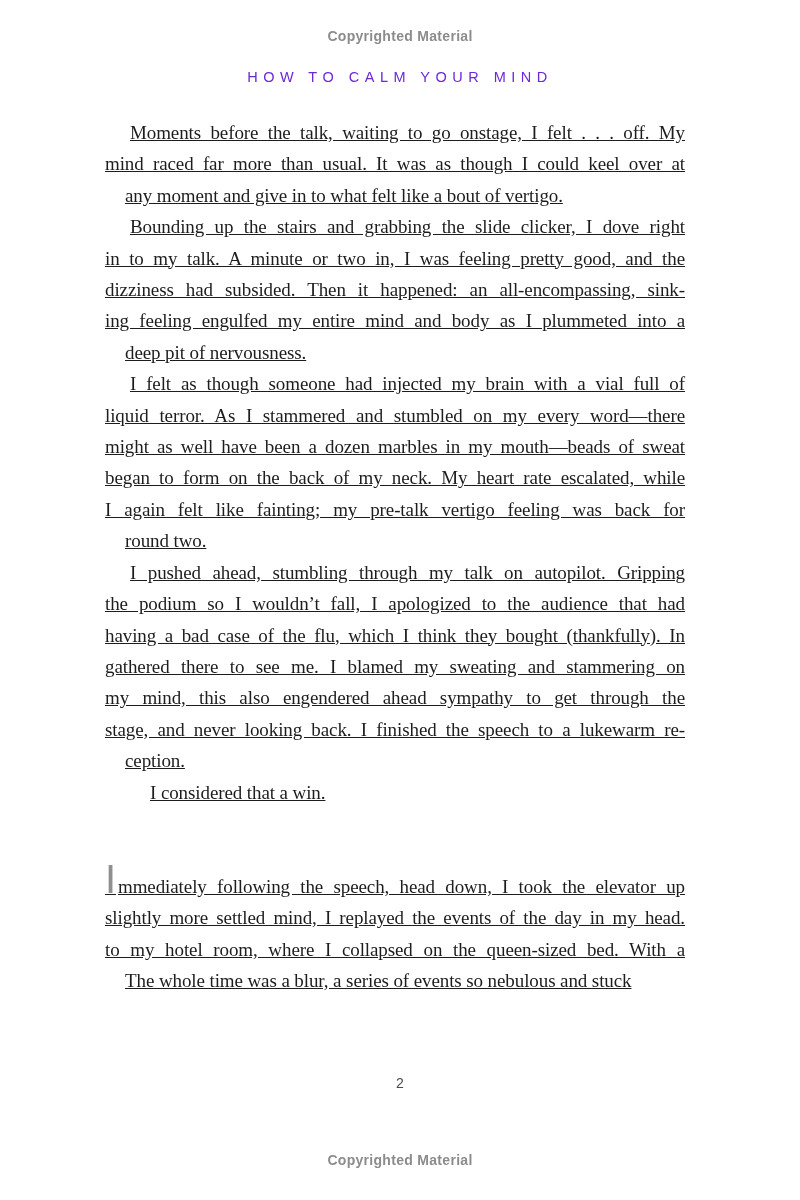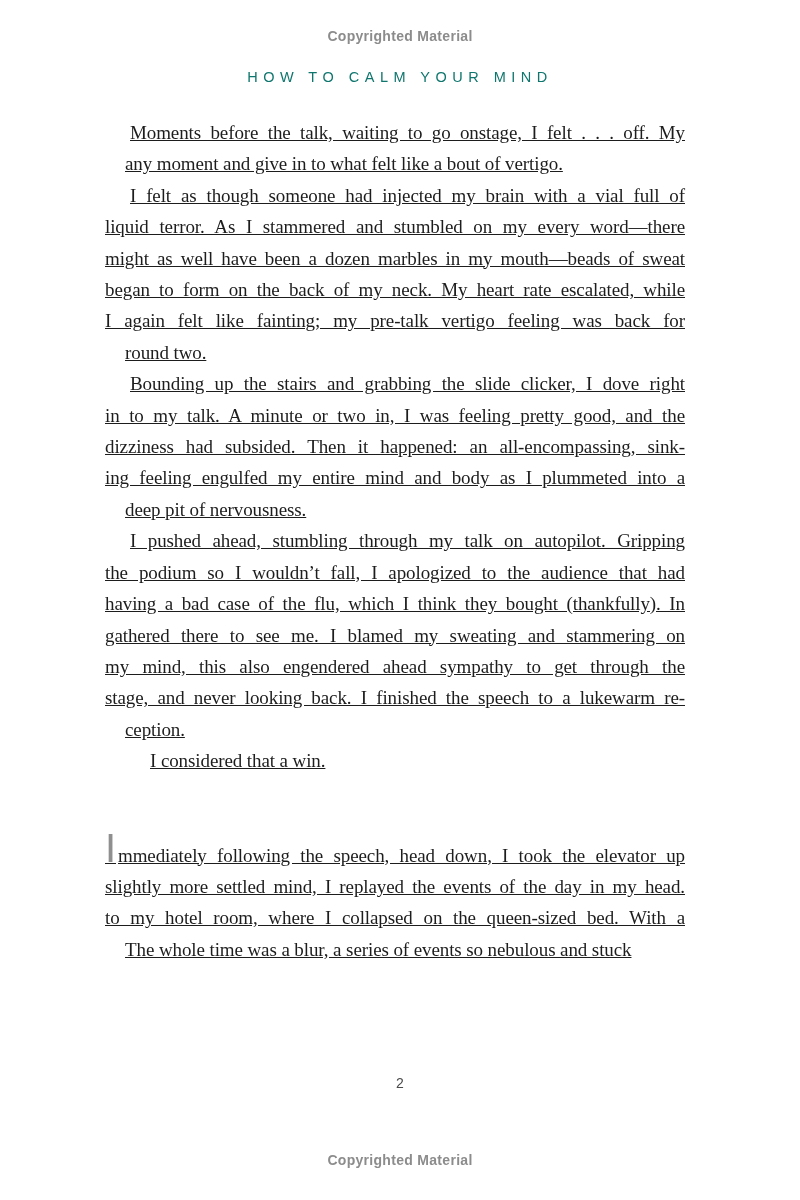--- a/index.html
+++ b/index.html
@@ -28,21 +28,21 @@
   .running-head {
     position: absolute;
     top: 69px;
     left: 0;
     width: 100%;
     text-align: center;
     font-family: "Liberation Sans", sans-serif;
     font-size: 14.5px;
     font-weight: 400;
     letter-spacing: 5.5px;
-    color: #0f766e;
+    color: #6d28d9;
   }
   .text-block {
     position: absolute;
     left: 105px;
     top: 117px;
     width: 580px;
     font-family: "Liberation Serif", serif;
     font-size: 19px;
     letter-spacing: -0.1px;
     color: #1d1d1d;
@@ -81,36 +81,37 @@
 </style>
 </head>
 <body>
 
 <div class="page">
   <div class="notice top">Copyrighted Material</div>
   <div class="running-head">HOW TO CALM YOUR MIND</div>
   <div class="text-block">
       <div class="paragraph">
         <div class="text-line indented">Moments before the talk, waiting to go onstage, I felt . . . off. My</div>
+        <div class="text-line">mind raced far more than usual. It was as though I could keel over at</div>
         <div class="text-line last-line">any moment and give in to what felt like a bout of vertigo.</div>
+      </div>
+      <div class="paragraph">
+        <div class="text-line indented">Bounding up the stairs and grabbing the slide clicker, I dove right</div>
+        <div class="text-line">in to my talk. A minute or two in, I was feeling pretty good, and the</div>
+        <div class="text-line">dizziness had subsided. Then it happened: an all-encompassing, sink-</div>
+        <div class="text-line">ing feeling engulfed my entire mind and body as I plummeted into a</div>
+        <div class="text-line last-line">deep pit of nervousness.</div>
       </div>
       <div class="paragraph">
         <div class="text-line indented">I felt as though someone had injected my brain with a vial full of</div>
         <div class="text-line">liquid terror. As I stammered and stumbled on my every word—there</div>
         <div class="text-line">might as well have been a dozen marbles in my mouth—beads of sweat</div>
         <div class="text-line">began to form on the back of my neck. My heart rate escalated, while</div>
         <div class="text-line">I again felt like fainting; my pre-talk vertigo feeling was back for</div>
         <div class="text-line last-line">round two.</div>
-      </div>
-      <div class="paragraph">
-        <div class="text-line indented">Bounding up the stairs and grabbing the slide clicker, I dove right</div>
-        <div class="text-line">in to my talk. A minute or two in, I was feeling pretty good, and the</div>
-        <div class="text-line">dizziness had subsided. Then it happened: an all-encompassing, sink-</div>
-        <div class="text-line">ing feeling engulfed my entire mind and body as I plummeted into a</div>
-        <div class="text-line last-line">deep pit of nervousness.</div>
       </div>
       <div class="paragraph">
         <div class="text-line indented">I pushed ahead, stumbling through my talk on autopilot. Gripping</div>
         <div class="text-line">the podium so I wouldn’t fall, I apologized to the audience that had</div>
         <div class="text-line">having a bad case of the flu, which I think they bought (thankfully). In</div>
         <div class="text-line">gathered there to see me. I blamed my sweating and stammering on</div>
         <div class="text-line">my mind, this also engendered ahead sympathy to get through the</div>
         <div class="text-line">stage, and never looking back. I finished the speech to a lukewarm re-</div>
         <div class="text-line last-line">ception.</div>
       </div>

